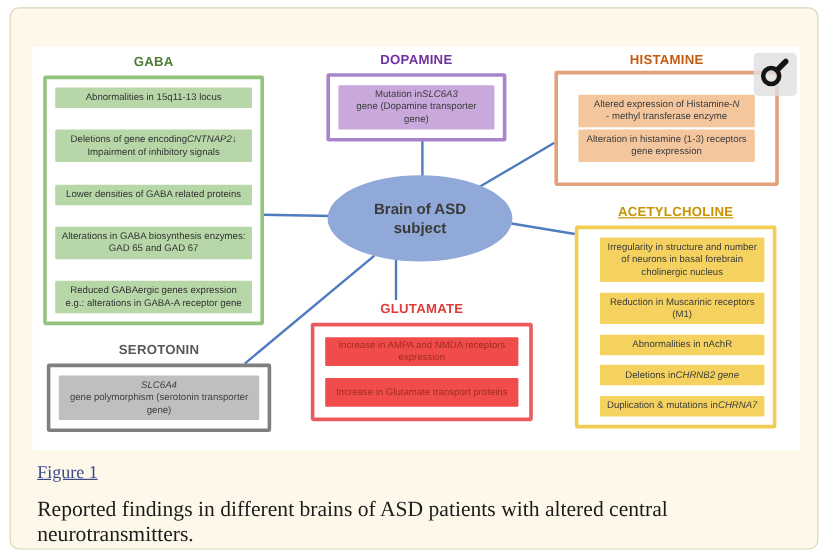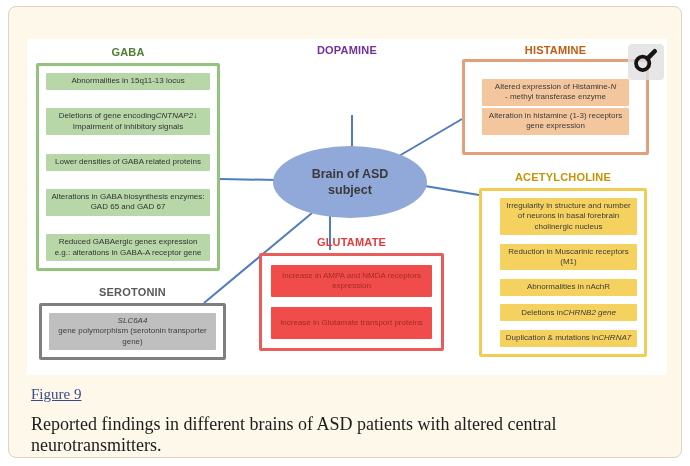--- a/index.html
+++ b/index.html
@@ -74,58 +74,61 @@
 
       <div class="group g-serotonin">
         <div class="group-title" style="color: rgb(89, 89, 89);">SEROTONIN</div>
         <div class="group-box" style="border-color: rgb(127, 127, 127);">
             <div class="finding" style="background: rgb(191, 191, 191); color: rgb(64, 64, 64);"><span style="font-style: italic;">SLC6A4</span><span> gene polymorphism (serotonin transporter gene)</span></div>
           </div>
       </div>
 
       <div class="group g-dopamine">
         <div class="group-title" style="color: rgb(112, 48, 160);">DOPAMINE</div>
+        <div class="group-box" style="border-color: rgb(168, 132, 202);">
+            <div class="finding" style="background: rgb(201, 168, 220); color: rgb(60, 60, 60);"><span>Mutation in </span><span style="font-style: italic;">SLC6A3</span><span> gene (Dopamine transporter gene)</span></div>
+          </div>
       </div>
 
       <div class="group g-histamine">
         <div class="group-title" style="color: rgb(197, 90, 17);">HISTAMINE</div>
         <div class="group-box" style="border-color: rgb(227, 161, 123);">
             <div class="finding" style="background: rgb(243, 198, 158); color: rgb(60, 60, 60);"><span>Altered expression of Histamine-</span><span style="font-style: italic;">N</span><span>- methyl transferase enzyme</span></div>
             <div class="finding" style="background: rgb(243, 198, 158); color: rgb(60, 60, 60);"><span>Alteration in histamine (1-3) receptors gene expression</span></div>
           </div>
       </div>
 
       <div class="group g-acetylcholine">
-        <div class="group-title" style="color: rgb(201, 148, 0);">ACETYLCHOLINE</div>
+        <div class="group-title" style="color: rgb(201, 148, 0); text-decoration: underline;">ACETYLCHOLINE</div>
         <div class="group-box" style="border-color: rgb(241, 206, 83); padding-left: 18px;">
             <div class="finding" style="background: rgb(245, 210, 95); color: rgb(60, 60, 60);"><span>Irregularity in structure and number of neurons in basal forebrain cholinergic nucleus</span></div>
             <div class="finding" style="background: rgb(245, 210, 95); color: rgb(60, 60, 60);"><span>Reduction in Muscarinic receptors (M1)</span></div>
             <div class="finding" style="background: rgb(245, 210, 95); color: rgb(60, 60, 60);"><span>Abnormalities in nAchR</span></div>
             <div class="finding" style="background: rgb(245, 210, 95); color: rgb(60, 60, 60);"><span>Deletions in </span><span style="font-style: italic;">CHRNB2 gene</span></div>
             <div class="finding" style="background: rgb(245, 210, 95); color: rgb(60, 60, 60);"><span>Duplication &amp; mutations in </span><span style="font-style: italic;">CHRNA7</span></div>
           </div>
       </div>
 
       <div class="group g-glutamate">
-        <div class="group-title" style="color: rgb(226, 59, 59);">GLUTAMATE</div>
+        <div class="group-title" style="color: rgb(226, 59, 59); margin-top: 16px;">GLUTAMATE</div>
         <div class="group-box" style="border-color: rgb(234, 92, 92);">
             <div class="finding" style="background: rgb(240, 76, 76); color: rgb(163, 44, 34);"><span>Increase in AMPA and NMDA receptors expression</span></div>
             <div class="finding" style="background: rgb(240, 76, 76); color: rgb(163, 44, 34);"><span>Increase in Glutamate transport proteins</span></div>
           </div>
       </div>
 
       <div class="zoom-button">
         <span>
           <svg width="30" height="30" viewBox="0 0 36 36">
             <circle cx="14" cy="22" r="8" fill="none" stroke="#141414" stroke-width="4.5"></circle>
             <line x1="20" y1="16" x2="28.5" y2="7.5" stroke="#141414" stroke-width="5.5" stroke-linecap="round"></line>
           </svg>
         </span>
       </div>
 
     </div>
 
-    <a class="figure-link" style="color: rgb(58, 74, 140);">Figure 9</a>
+    <a class="figure-link" style="color: rgb(58, 74, 140);">Figure 1</a>
 
     <div class="figure-caption">Reported findings in different brains of ASD patients with altered central neurotransmitters.</div>
 
   </div>
 </div>
 
 </body></html>

